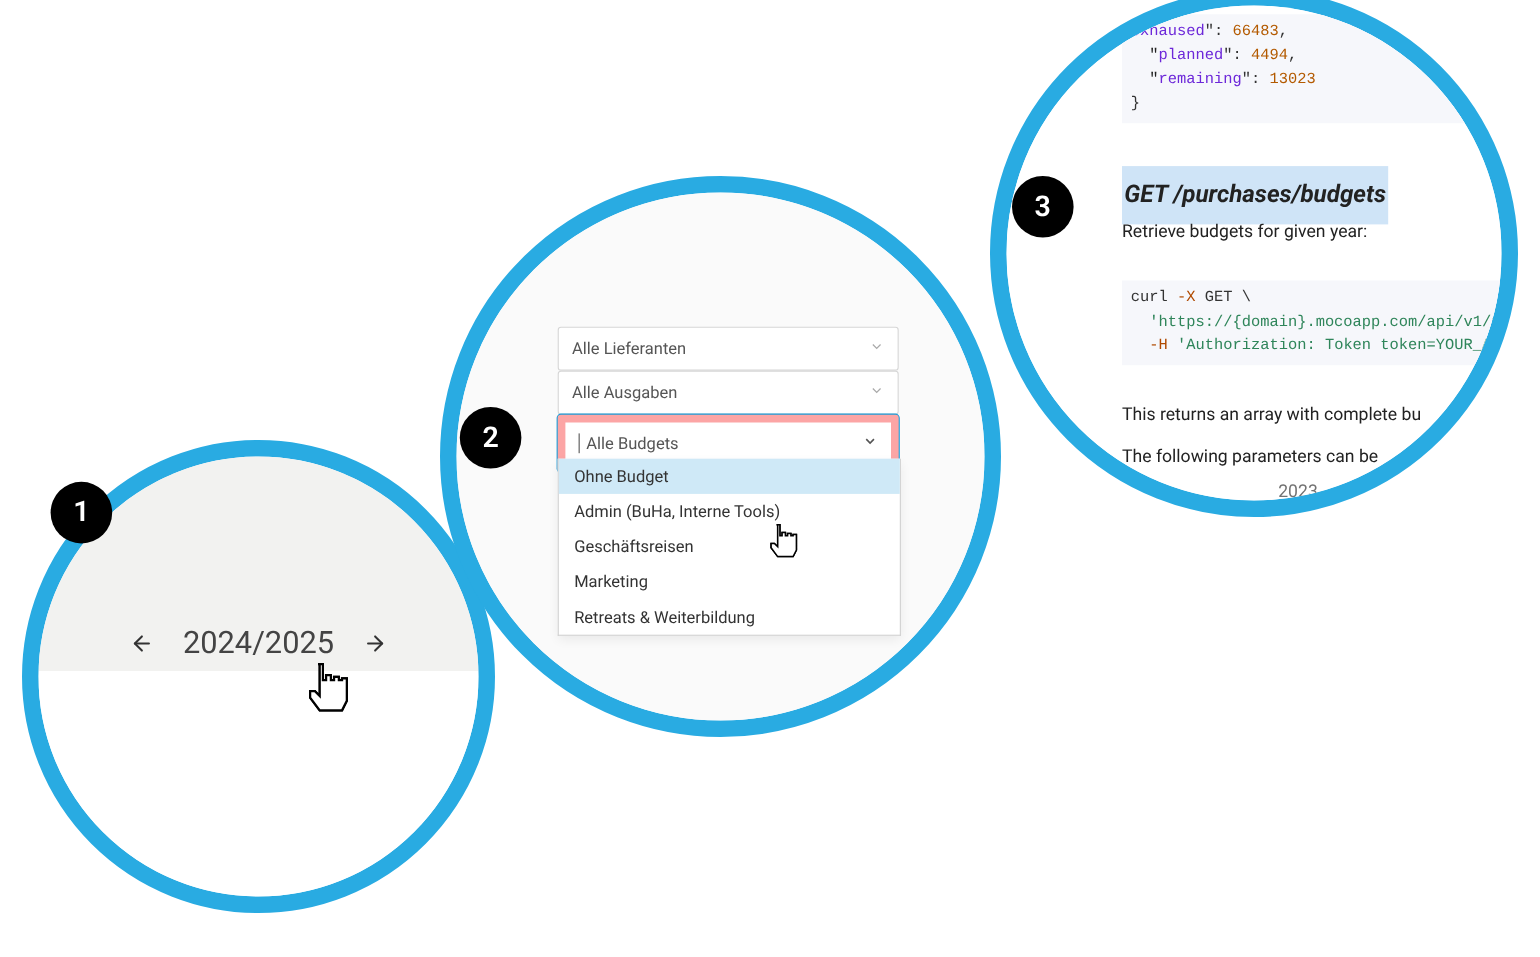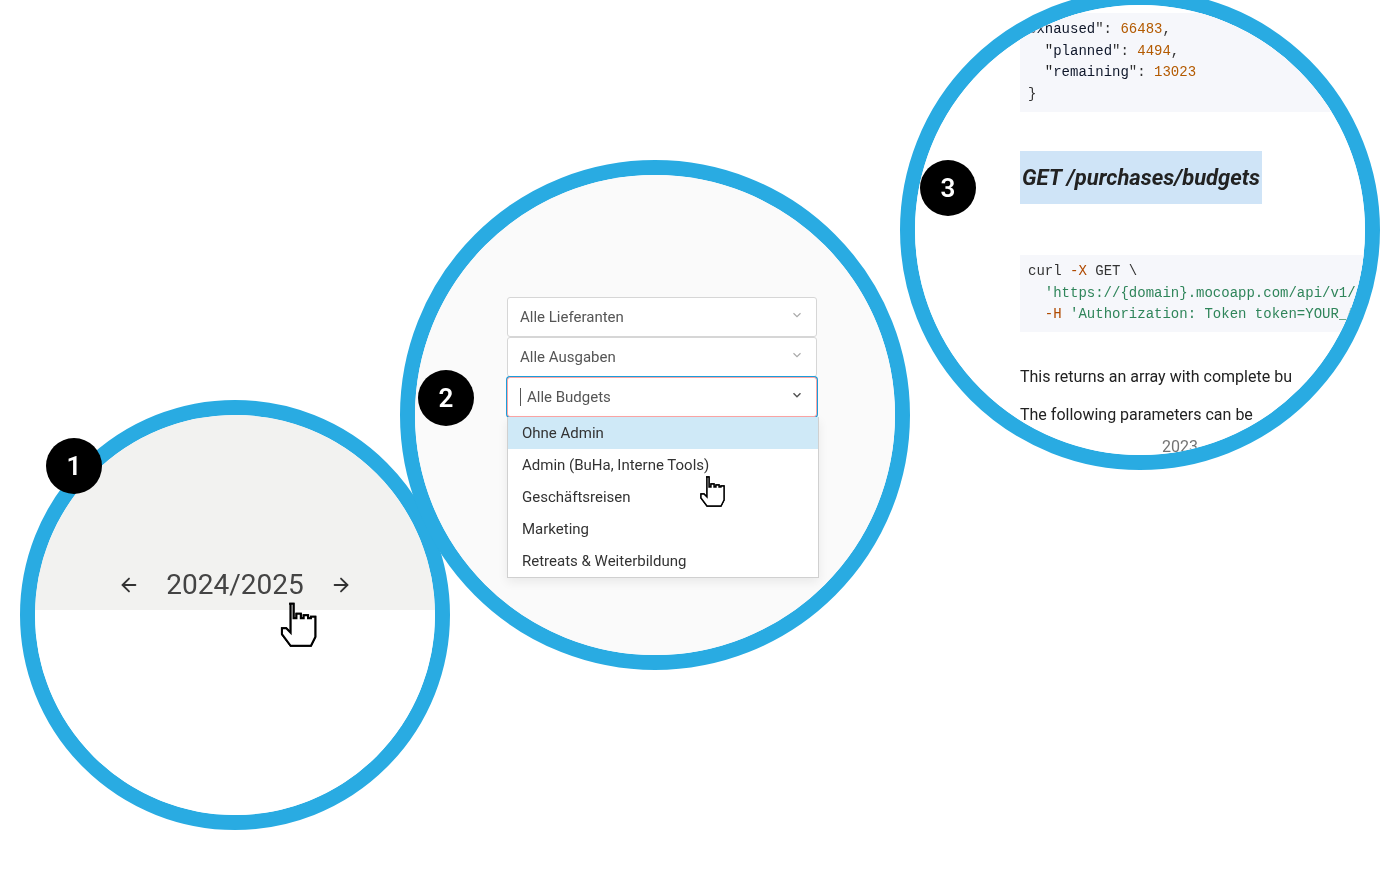--- a/index.html
+++ b/index.html
@@ -111,21 +111,21 @@
     color: #555;
     font-size: 15px;
     position: relative;
     cursor: pointer;
   }
   .select-box .chev {
     margin-left: auto;
     color: #aaa;
   }
   .select-box.open {
-    border: 1px solid #fca5a5;
+    border: 7px solid #fca5a5;
     box-shadow: 0 0 0 1px #1b9dd9;
     color: #555;
   }
   .select-caret-line {
     width:1px; height:18px; background:#555; margin-right:6px;
   }
 
   .dropdown {
     position: absolute;
     left: 0;
@@ -172,21 +172,21 @@
     line-height: 1.55;
     padding: 6px 8px;
     white-space: pre;
   }
   .top-code {
     position: absolute;
     left: 105px;
     top: 8px;
     width: 340px;
   }
-  .tok-key   { color: #0f172a; }
+  .tok-key   { color: #6d28d9; }
   .tok-num   { color: #b35a00; }
   .tok-punc  { color: #333; }
 
   .api-section {
     position: absolute;
     left: 105px;
     top: 160px;
     width: 340px;
   }
   .api-heading {
@@ -285,21 +285,21 @@
         <div class="select-box open">
           <span class="select-caret-line"></span>
           <span>Alle Budgets</span>
           <span class="chev">
             <svg class="chev-svg" viewBox="0 0 24 24" fill="none" stroke="#555" stroke-width="2.5">
                 <polyline points="6 9 12 15 18 9"></polyline>
               </svg>
           </span>
         </div>
         <div class="dropdown">
-          <div class="dropdown-item highlight">Ohne Admin</div>
+          <div class="dropdown-item highlight">Ohne Budget</div>
           <div class="dropdown-item">Admin (BuHa, Interne Tools)</div>
           <div class="dropdown-item">Geschäftsreisen</div>
           <div class="dropdown-item">Marketing</div>
           <div class="dropdown-item">Retreats &amp; Weiterbildung</div>
         </div>
       </div>
 
     </div>
     <div class="c2-cursor hand-cursor">
       <svg width="34" height="40" viewBox="0 0 34 40">
@@ -313,20 +313,21 @@
 <div class="circle" id="circle3">
   <div class="c3-inner">
 
     <div class="code-block top-code"><span class="tok-key">exhaused</span><span class="tok-punc">": </span><span class="tok-num">66483</span><span class="tok-punc">,</span>
   "<span class="tok-key">planned</span><span class="tok-punc">": </span><span class="tok-num">4494</span><span class="tok-punc">,</span>
   "<span class="tok-key">remaining</span><span class="tok-punc">": </span><span class="tok-num">13023</span>
 <span class="tok-punc">}</span></div>
 
     <div class="api-section">
       <span class="api-heading">GET /purchases/budgets</span>
+      <div class="api-desc">Retrieve budgets for given year:</div>
     </div>
 
     <div class="code-block curl-block"><span class="tok-cmd">curl</span> <span class="tok-flag">-X</span> <span class="tok-cmd">GET</span> <span class="tok-punc">\</span>
   <span class="tok-url">'https://{domain}.mocoapp.com/api/v1/pur</span>
   <span class="tok-flag">-H</span> <span class="tok-url">'Authorization: Token token=YOUR_API</span></div>
 
     <div class="api-notes">
       <div>This returns an array with complete bu</div>
       <div style="height:14px"></div>
       <div>The following parameters can be</div>

